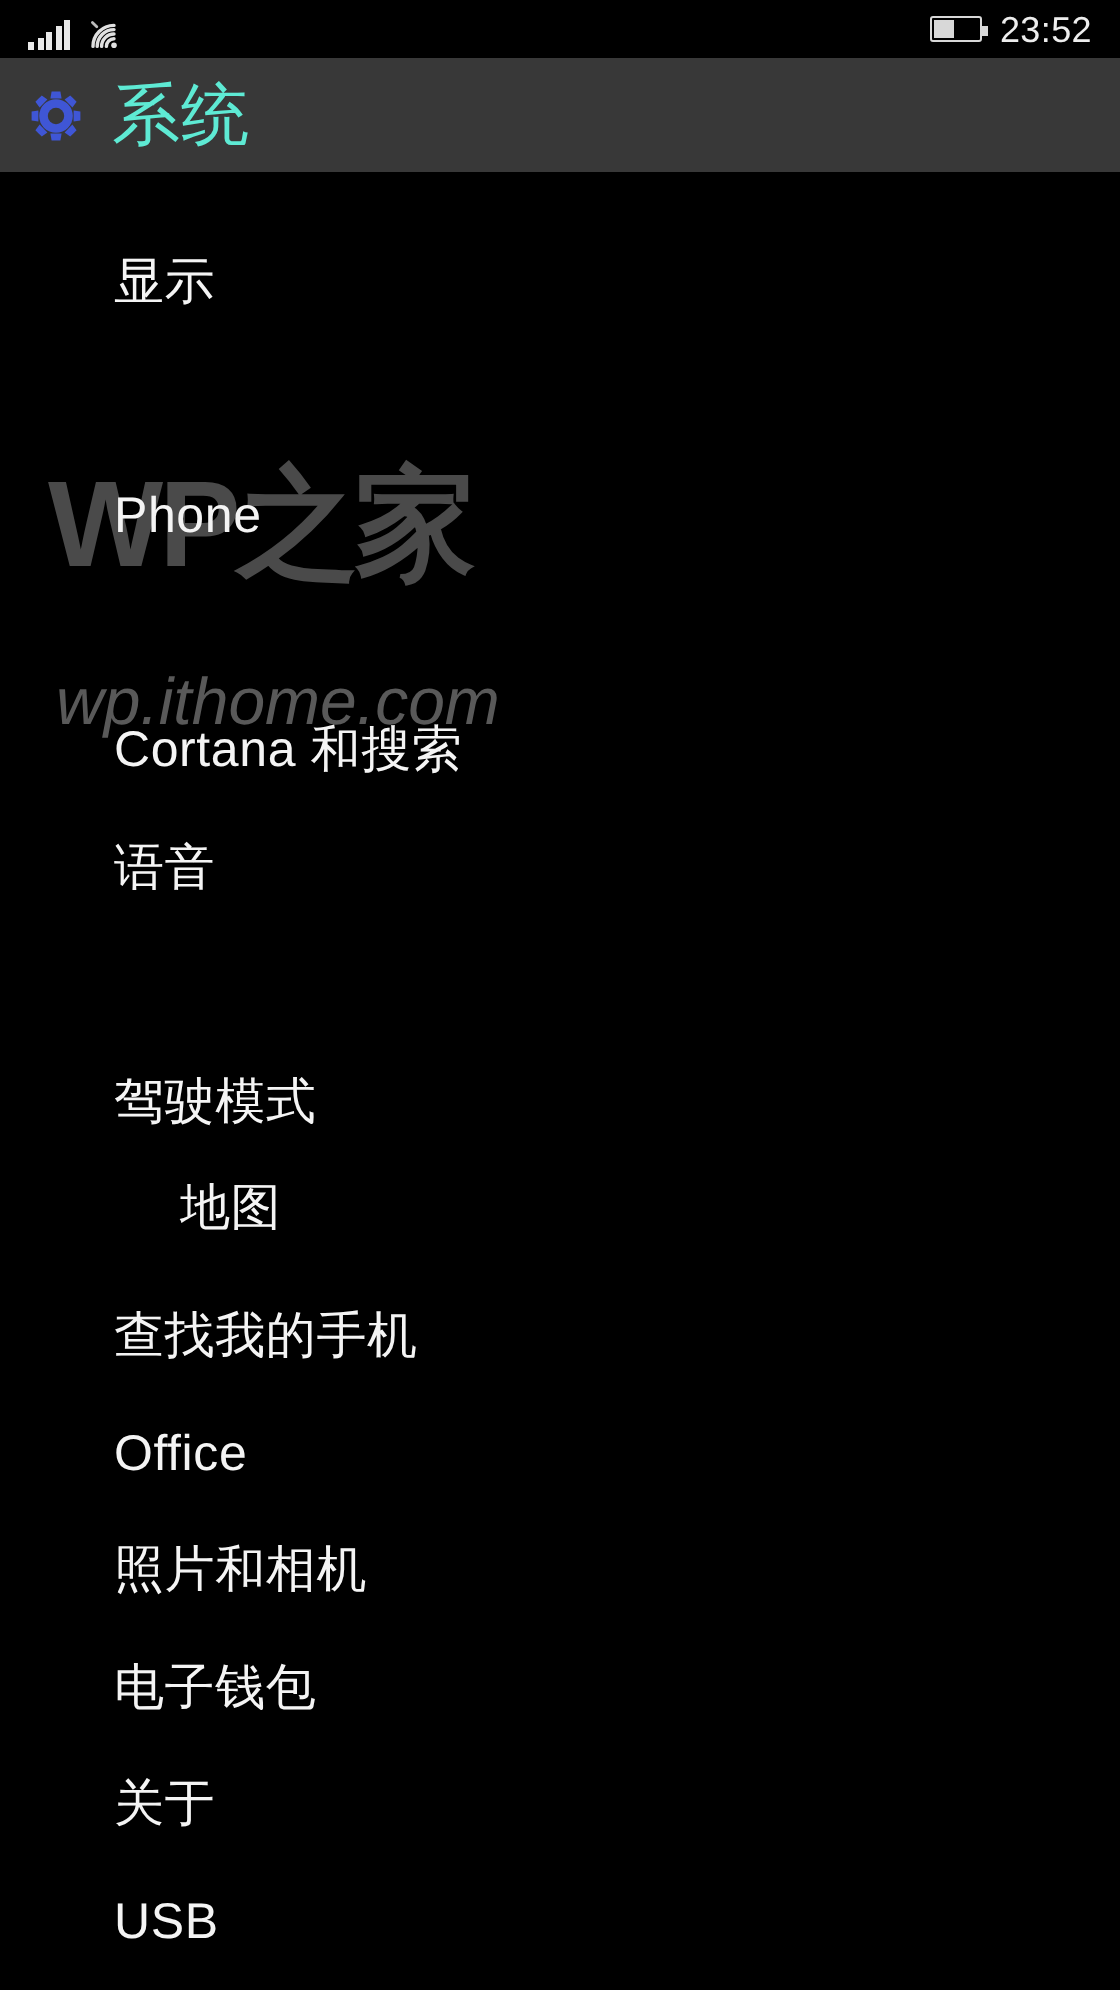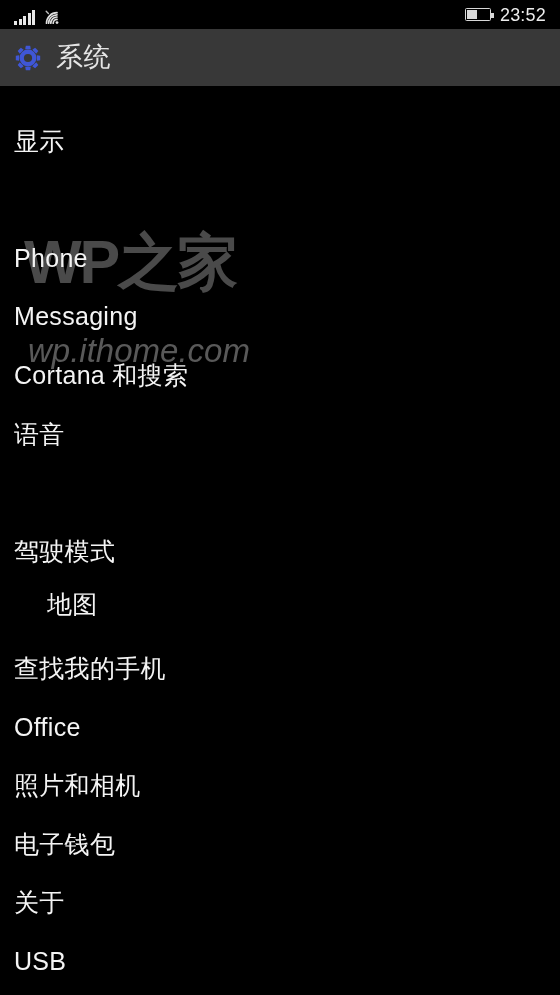--- a/index.html
+++ b/index.html
@@ -104,22 +104,22 @@
     padding-left: 13px;
     box-sizing: border-box;
   }
   .gear-wrap {
     width: 30px; height: 30px;
     display: flex; align-items: center; justify-content: center;
     margin-right: 13px;
   }
   .gear-icon { display: block; }
   #app-title {
-    color: #e5e5e5;
-    font-size: 27px;
+    color: #5eead4;
+    font-size: 34px;
     font-weight: 400;
     line-height: 1;
     letter-spacing: 0.5px;
   }
 
   
   #watermark {
     position: absolute;
     left: 0; top: 232px;
     width: 560px;
@@ -171,20 +171,21 @@
     padding-left: 14px;
     box-sizing: border-box;
   }
   .list-item .label {
     color: #f4f4f4;
     font-size: 25px;
     font-weight: 400;
     line-height: 1;
     letter-spacing: 0.3px;
     white-space: nowrap;
+    margin-left: 43px;
   }
 </style>
 </head>
 <body>
 
 <div id="phone">
 
   <div id="status-bar">
     <div class="status-left">
       <span class="sig-bars">
@@ -240,23 +241,20 @@
     <div id="wm-sub">wp.ithome.com</div>
   </div>
 
   <div id="settings-list">
       <div class="list-item" style="top: 26px;">
         <span class="label">显示</span>
       </div>
       <div class="list-item" style="top: 143.2px;">
         <span class="label">Phone</span>
       </div>
-      <div class="list-item" style="top: 201.8px;">
-        <span class="label">Messaging</span>
-      </div>
       <div class="list-item" style="top: 260.4px;">
         <span class="label">Cortana 和搜索</span>
       </div>
       <div class="list-item" style="top: 319px;">
         <span class="label">语音</span>
       </div>
       <div class="list-item" style="top: 436.2px;">
         <span class="label">驾驶模式</span>
       </div>
       <div class="list-item" style="top: 489px; padding-left: 47px;">

